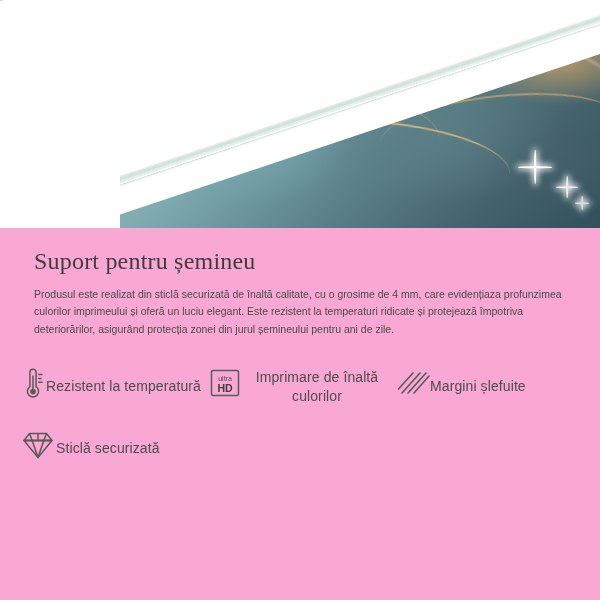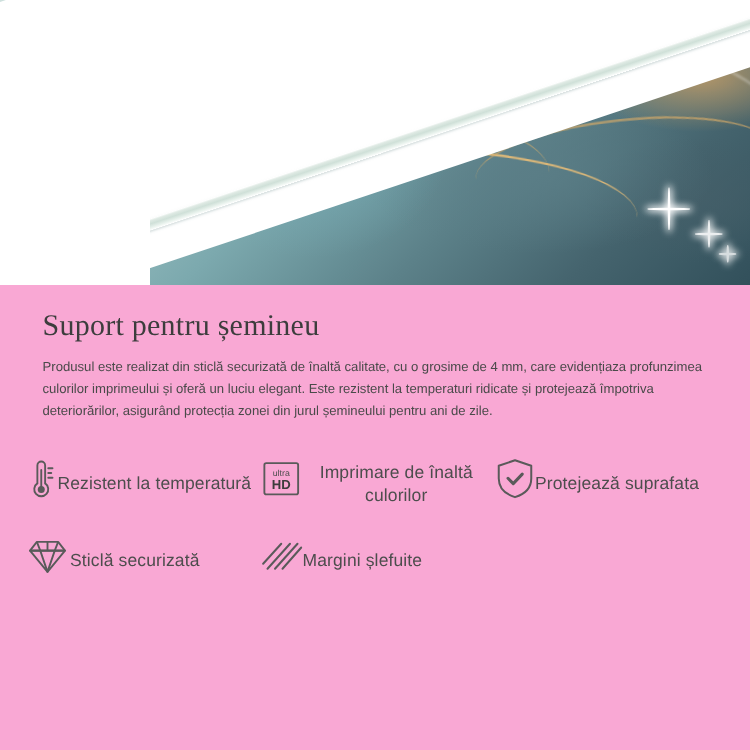--- a/index.html
+++ b/index.html
@@ -269,55 +269,46 @@
       <span class="ico">
         <svg width="34" height="34" viewBox="0 0 34 34">
           <rect x="3.5" y="4.5" width="27" height="25" rx="1.5" fill="none" stroke="#5a5a5a" stroke-width="1.5"></rect>
           <text x="17" y="15" text-anchor="middle" font-family="Liberation Sans, sans-serif" font-size="7" fill="#4d4d4d">ultra</text>
           <text x="17" y="25.5" text-anchor="middle" font-family="Liberation Sans, sans-serif" font-size="10.5" font-weight="bold" fill="#3d3d3d">HD</text>
         </svg>
       </span>
       <span class="cap">Imprimare de înaltă culorilor</span>
     </div>
 
+
     <div class="feature">
       <span class="ico">
-        <svg width="32" height="36" viewBox="0 0 32 36">
-          <path d="M16 3.2 29 7.6v10.2c0 7.6-5.4 12.6-13 14.9C8.4 30.4 3 25.4 3 17.8V7.6L16 3.2z" fill="none" stroke="#5a5a5a" stroke-width="1.6" stroke-linejoin="round"></path>
-          <path d="M10.4 17.6l4.2 4.3 7.2-7.6" fill="none" stroke="#5a5a5a" stroke-width="2.4" stroke-linecap="round" stroke-linejoin="round"></path>
+        <svg width="34" height="32" viewBox="0 0 34 32">
+          <g fill="none" stroke="#5a5a5a" stroke-width="1.6" stroke-linecap="round">
+            <path d="M6 26 L24 6"></path>
+            <path d="M12 26 L30 6"></path>
+            <path d="M18 26 L33 9"></path>
+            <path d="M2.5 22 L17 6"></path>
+          </g>
         </svg>
       </span>
-      <span class="cap">Protejează suprafata</span>
+      <span class="cap">Margini șlefuite</span>
     </div>
 
     <div class="feature">
       <span class="ico">
         <svg width="36" height="32" viewBox="0 0 36 32">
           <g fill="none" stroke="#5a5a5a" stroke-width="1.5" stroke-linejoin="round">
             <path d="M4 11.5h28L18 28.5 4 11.5z"></path>
             <path d="M9.5 4.5h17l5.5 7H4l5.5-7z"></path>
             <path d="M4 11.5h28"></path>
             <path d="M12.2 11.5 18 28.5l5.8-17"></path>
             <path d="M9.5 4.5l2.7 7M26.5 4.5l-2.7 7"></path>
             <path d="M18 4.5v7"></path>
           </g>
         </svg>
       </span>
       <span class="cap">Sticlă securizată</span>
     </div>
 
-    <div class="feature">
-      <span class="ico">
-        <svg width="34" height="32" viewBox="0 0 34 32">
-          <g fill="none" stroke="#5a5a5a" stroke-width="1.6" stroke-linecap="round">
-            <path d="M6 26 L24 6"></path>
-            <path d="M12 26 L30 6"></path>
-            <path d="M18 26 L33 9"></path>
-            <path d="M2.5 22 L17 6"></path>
-          </g>
-        </svg>
-      </span>
-      <span class="cap">Margini șlefuite</span>
-    </div>
-
 
   </div>
 </div>
 
 </body></html>

